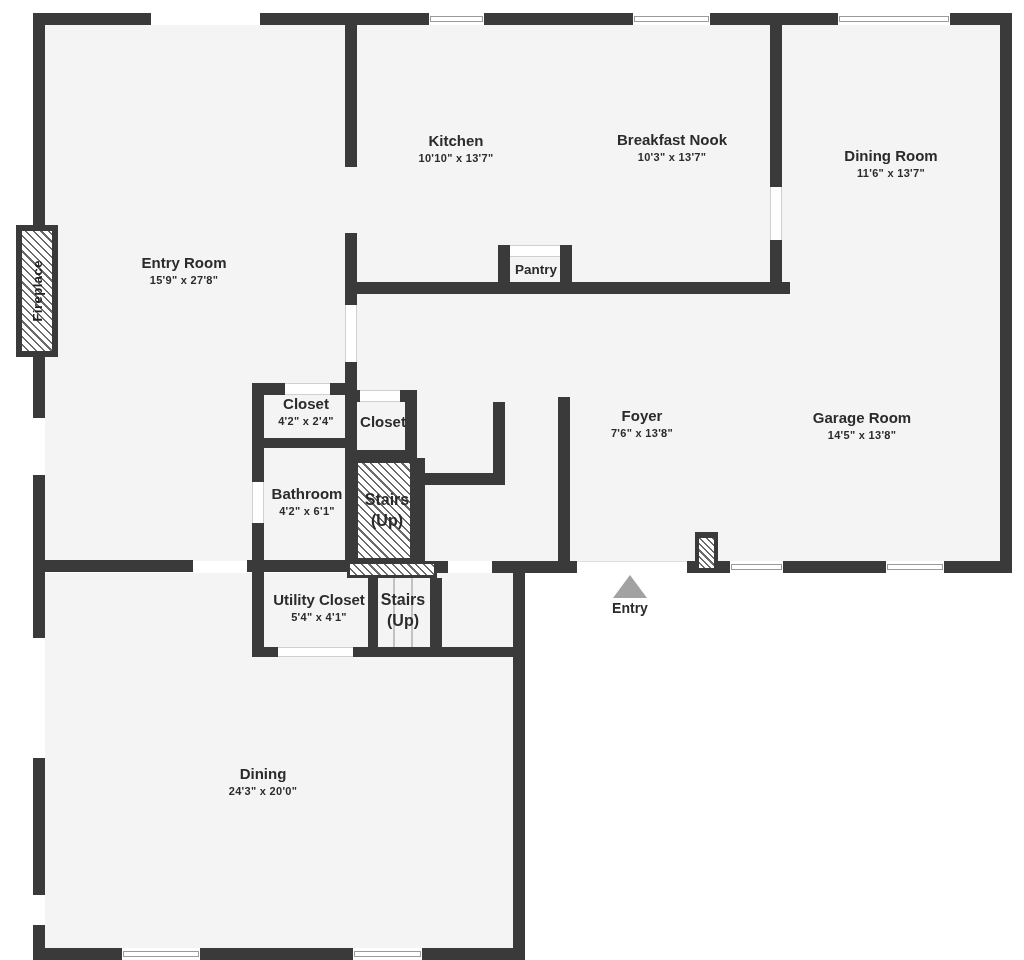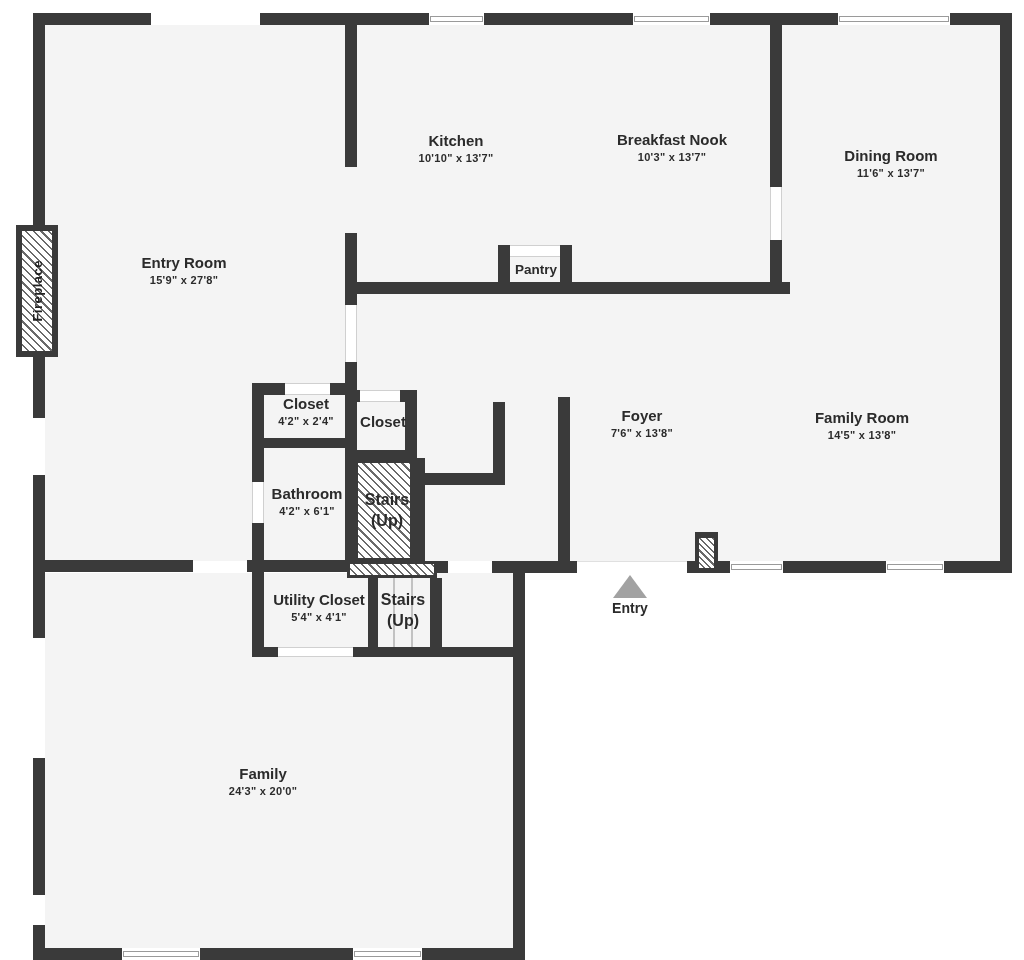--- a/index.html
+++ b/index.html
@@ -182,32 +182,32 @@
   </div>
   <div class="lbl stairs" style="left:387px;top:511px;">
     <div class="name">Stairs</div>
     <div class="dims">(Up)</div>
   </div>
   <div class="lbl" style="left:642px;top:424px;">
     <div class="name">Foyer</div>
     <div class="dims">7'6" x 13'8"</div>
   </div>
   <div class="lbl" style="left:862px;top:426px;">
-    <div class="name">Family Room</div>
+    <div class="name">Garage Room</div>
     <div class="dims">14'5" x 13'8"</div>
   </div>
   <div class="lbl" style="left:319px;top:608px;">
     <div class="name">Utility Closet</div>
     <div class="dims">5'4" x 4'1"</div>
   </div>
   <div class="lbl stairs" style="left:403px;top:611px;">
     <div class="name">Stairs</div>
     <div class="dims">(Up)</div>
   </div>
   <div class="lbl" style="left:263px;top:782px;">
-    <div class="name">Family</div>
+    <div class="name">Dining</div>
     <div class="dims">24'3" x 20'0"</div>
   </div>
   <div class="lbl" style="left:630px;top:609px;">
     <div class="name" style="font-size:14px;text-align:right;">Entry</div>
   </div>
 
 </div>
 
 </body></html>

